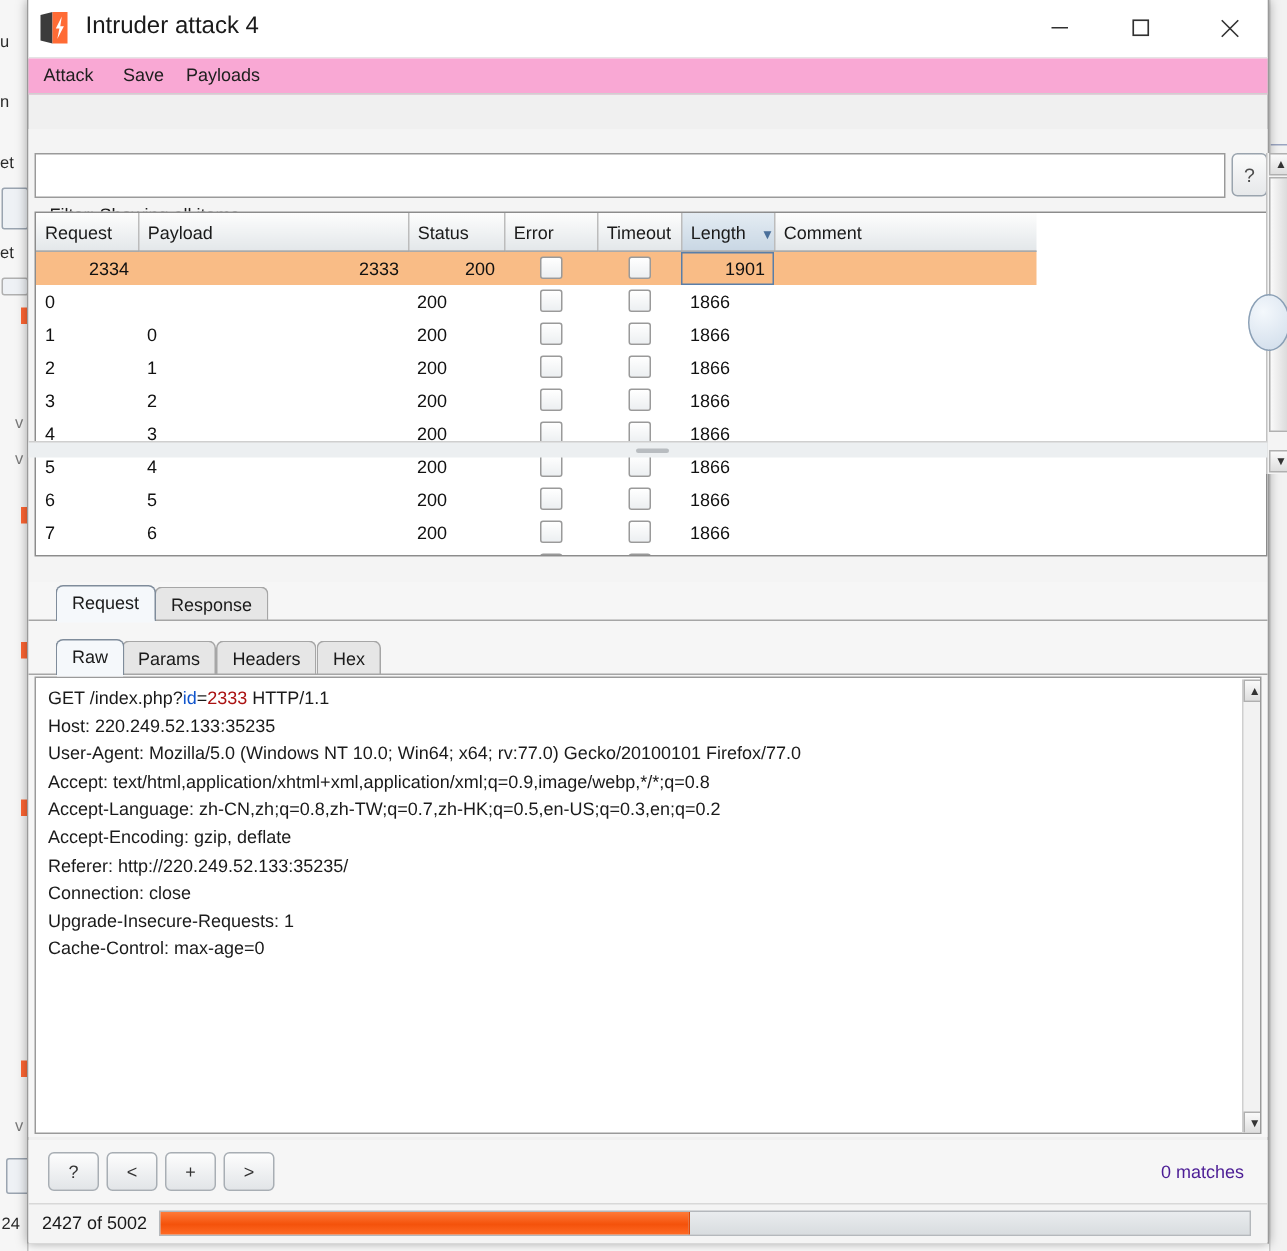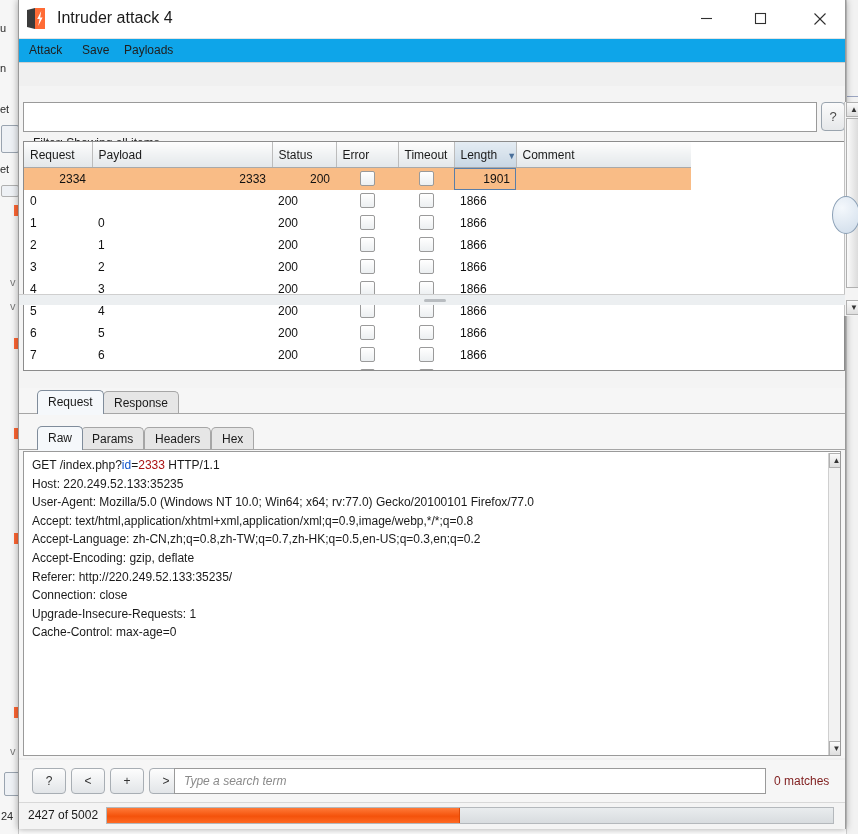--- a/index.html
+++ b/index.html
@@ -79,21 +79,21 @@
     display: flex; align-items: center; justify-content: center;
     color: #303030;
   }
   #btn-minimize { left: 664px; }
   #btn-maximize { left: 718px; }
   #btn-close    { left: 778px; }
 
   
   #menu-bar {
     position: relative; height: 23px;
-    background: #0ea5e9;
+    background: #f9a8d4;
     border-bottom: 1px solid #d0d0d0;
   }
   .menu-item {
     position: absolute; top: 3px;
     font-size: 12px; color: #202020;
     padding: 1px 4px;
   }
 
   
   #tabstrip-main {
@@ -332,21 +332,21 @@
     border: 1px solid #9a9a9a;
     background: #ffffff;
     box-sizing: border-box;
   }
   #search-placeholder {
     position: absolute; left: 9px; top: 5px;
     font-size: 12px; font-style: italic; color: #8a8a8a;
   }
   #matches-label {
     position: absolute; left: 755px; top: 14px;
-    font-size: 12px; color: #7f1d1d;
+    font-size: 12px; color: #4c1d95;
   }
 
   
   #status-bar {
     position: absolute; left: 0; top: 802px;
     width: 826px; height: 26px;
     background: #f4f4f4;
     border-top: 1px solid #d8d8d8;
   }
   #status-count {
@@ -602,23 +602,20 @@
         <div class="raw-arrow" style="top:288px">▼</div>
       </div>
     </div>
   </div>
 
   <div id="search-toolbar">
     <div class="sq-btn" style="left:13px">?</div>
     <div class="sq-btn" style="left:52px">&lt;</div>
     <div class="sq-btn" style="left:91px">+</div>
     <div class="sq-btn" style="left:130px">&gt;</div>
-    <div id="search-input">
-      <div id="search-placeholder">Type a search term</div>
-    </div>
     <div id="matches-label">0 matches</div>
   </div>
 
   <div id="status-bar">
     <div id="status-count">2427 of 5002</div>
     <div id="progress-track">
       <div id="progress-fill" style="width: 48.5%;"></div>
     </div>
   </div>
 

